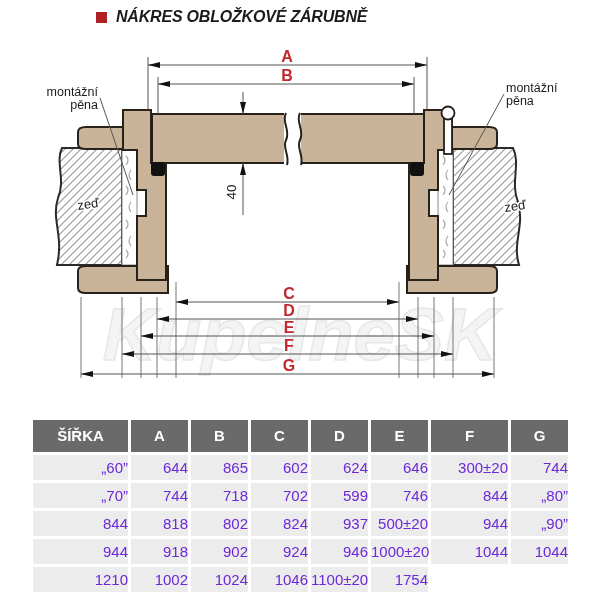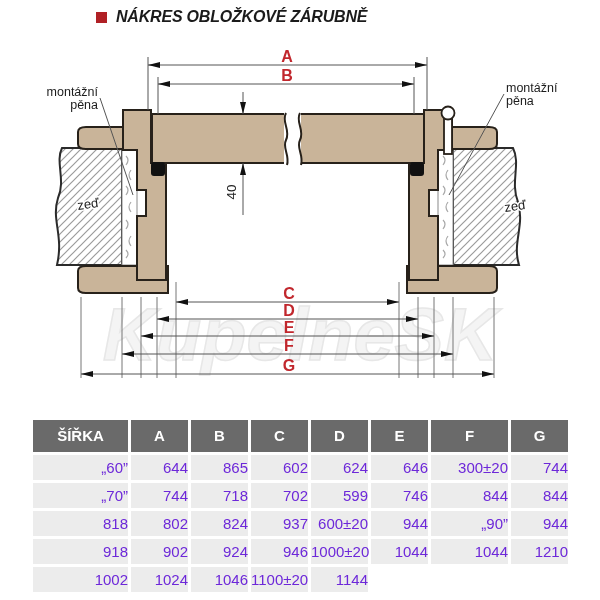--- a/index.html
+++ b/index.html
@@ -153,37 +153,38 @@
   <div class="dcell">744</div>
 
   <div class="dcell">„70”</div>
   <div class="dcell">744</div>
   <div class="dcell">718</div>
   <div class="dcell">702</div>
   <div class="dcell">599</div>
   <div class="dcell">746</div>
   <div class="dcell">844</div>
 
+  <div class="dcell">„80”</div>
   <div class="dcell">844</div>
   <div class="dcell">818</div>
   <div class="dcell">802</div>
   <div class="dcell">824</div>
   <div class="dcell">937</div>
-  <div class="dcell">600±20</div>
+  <div class="dcell">500±20</div>
   <div class="dcell">944</div>
 
   <div class="dcell">„90”</div>
   <div class="dcell">944</div>
   <div class="dcell">918</div>
   <div class="dcell">902</div>
   <div class="dcell">924</div>
   <div class="dcell">946</div>
   <div class="dcell">1000±20</div>
   <div class="dcell">1044</div>
 
   <div class="dcell">1044</div>
   <div class="dcell">1210</div>
   <div class="dcell">1002</div>
   <div class="dcell">1024</div>
   <div class="dcell">1046</div>
   <div class="dcell">1100±20</div>
-  <div class="dcell">1144</div>
+  <div class="dcell">1754</div>
 </div>
 
 </body></html>

